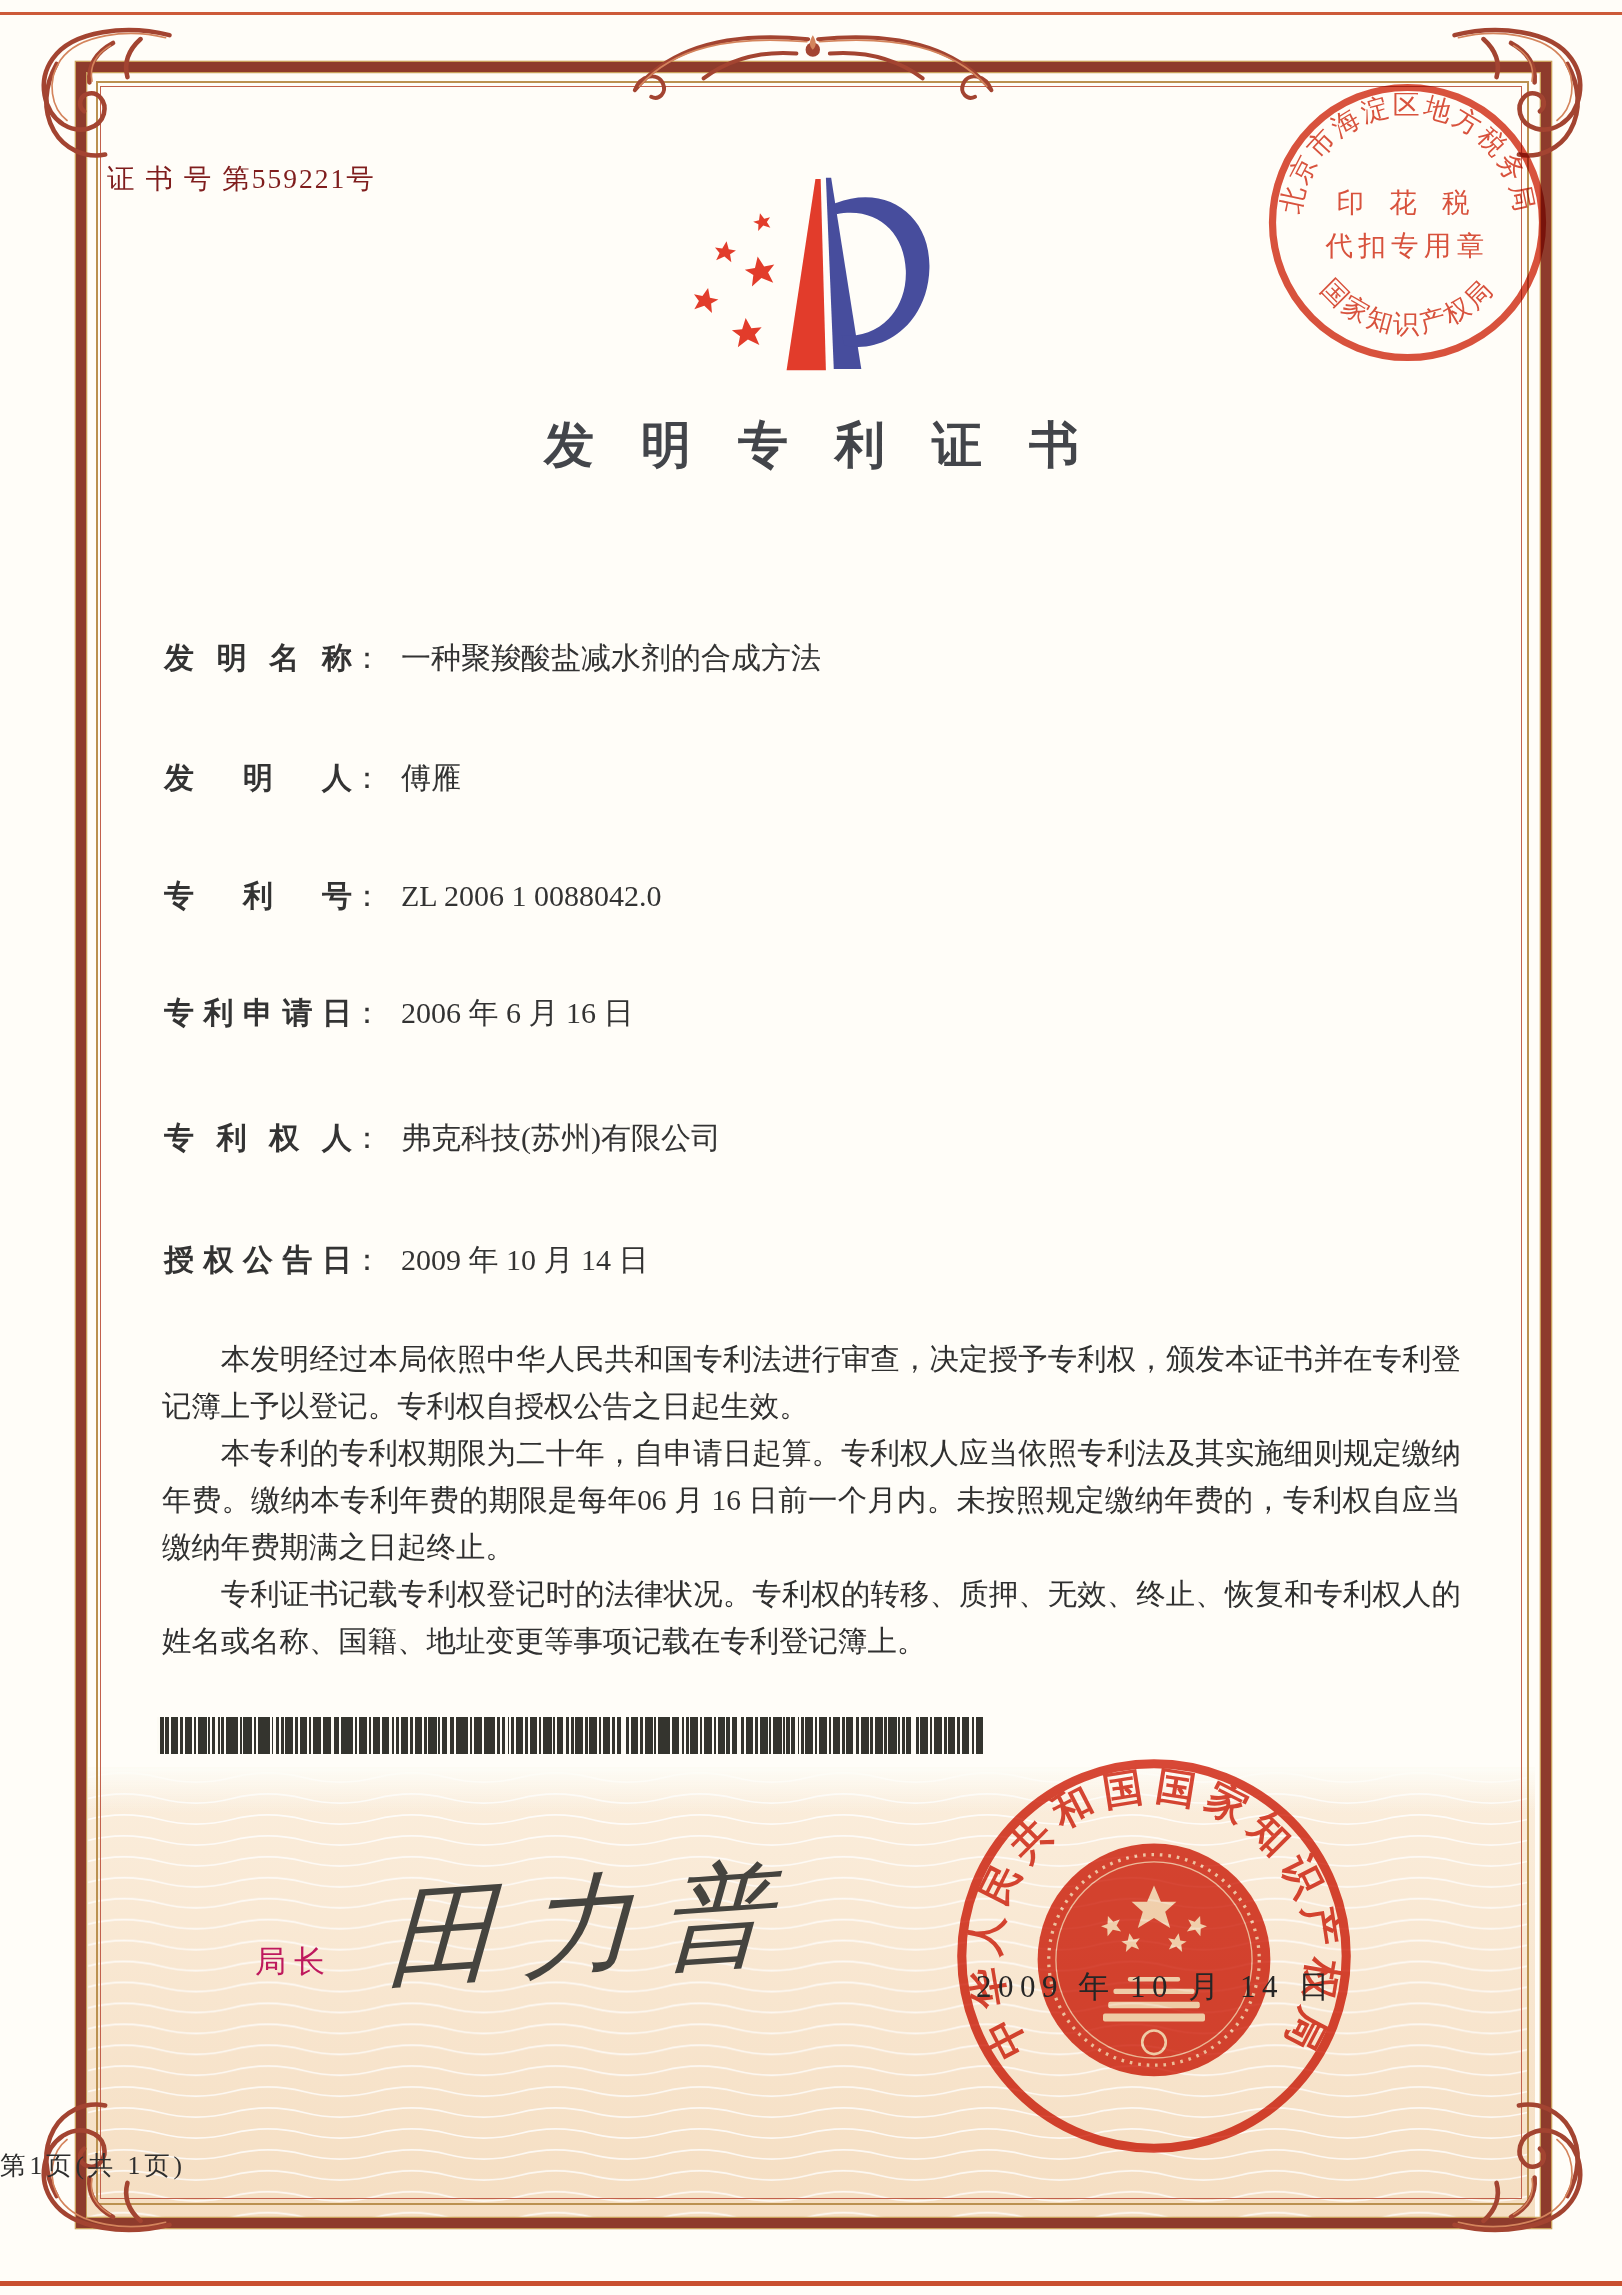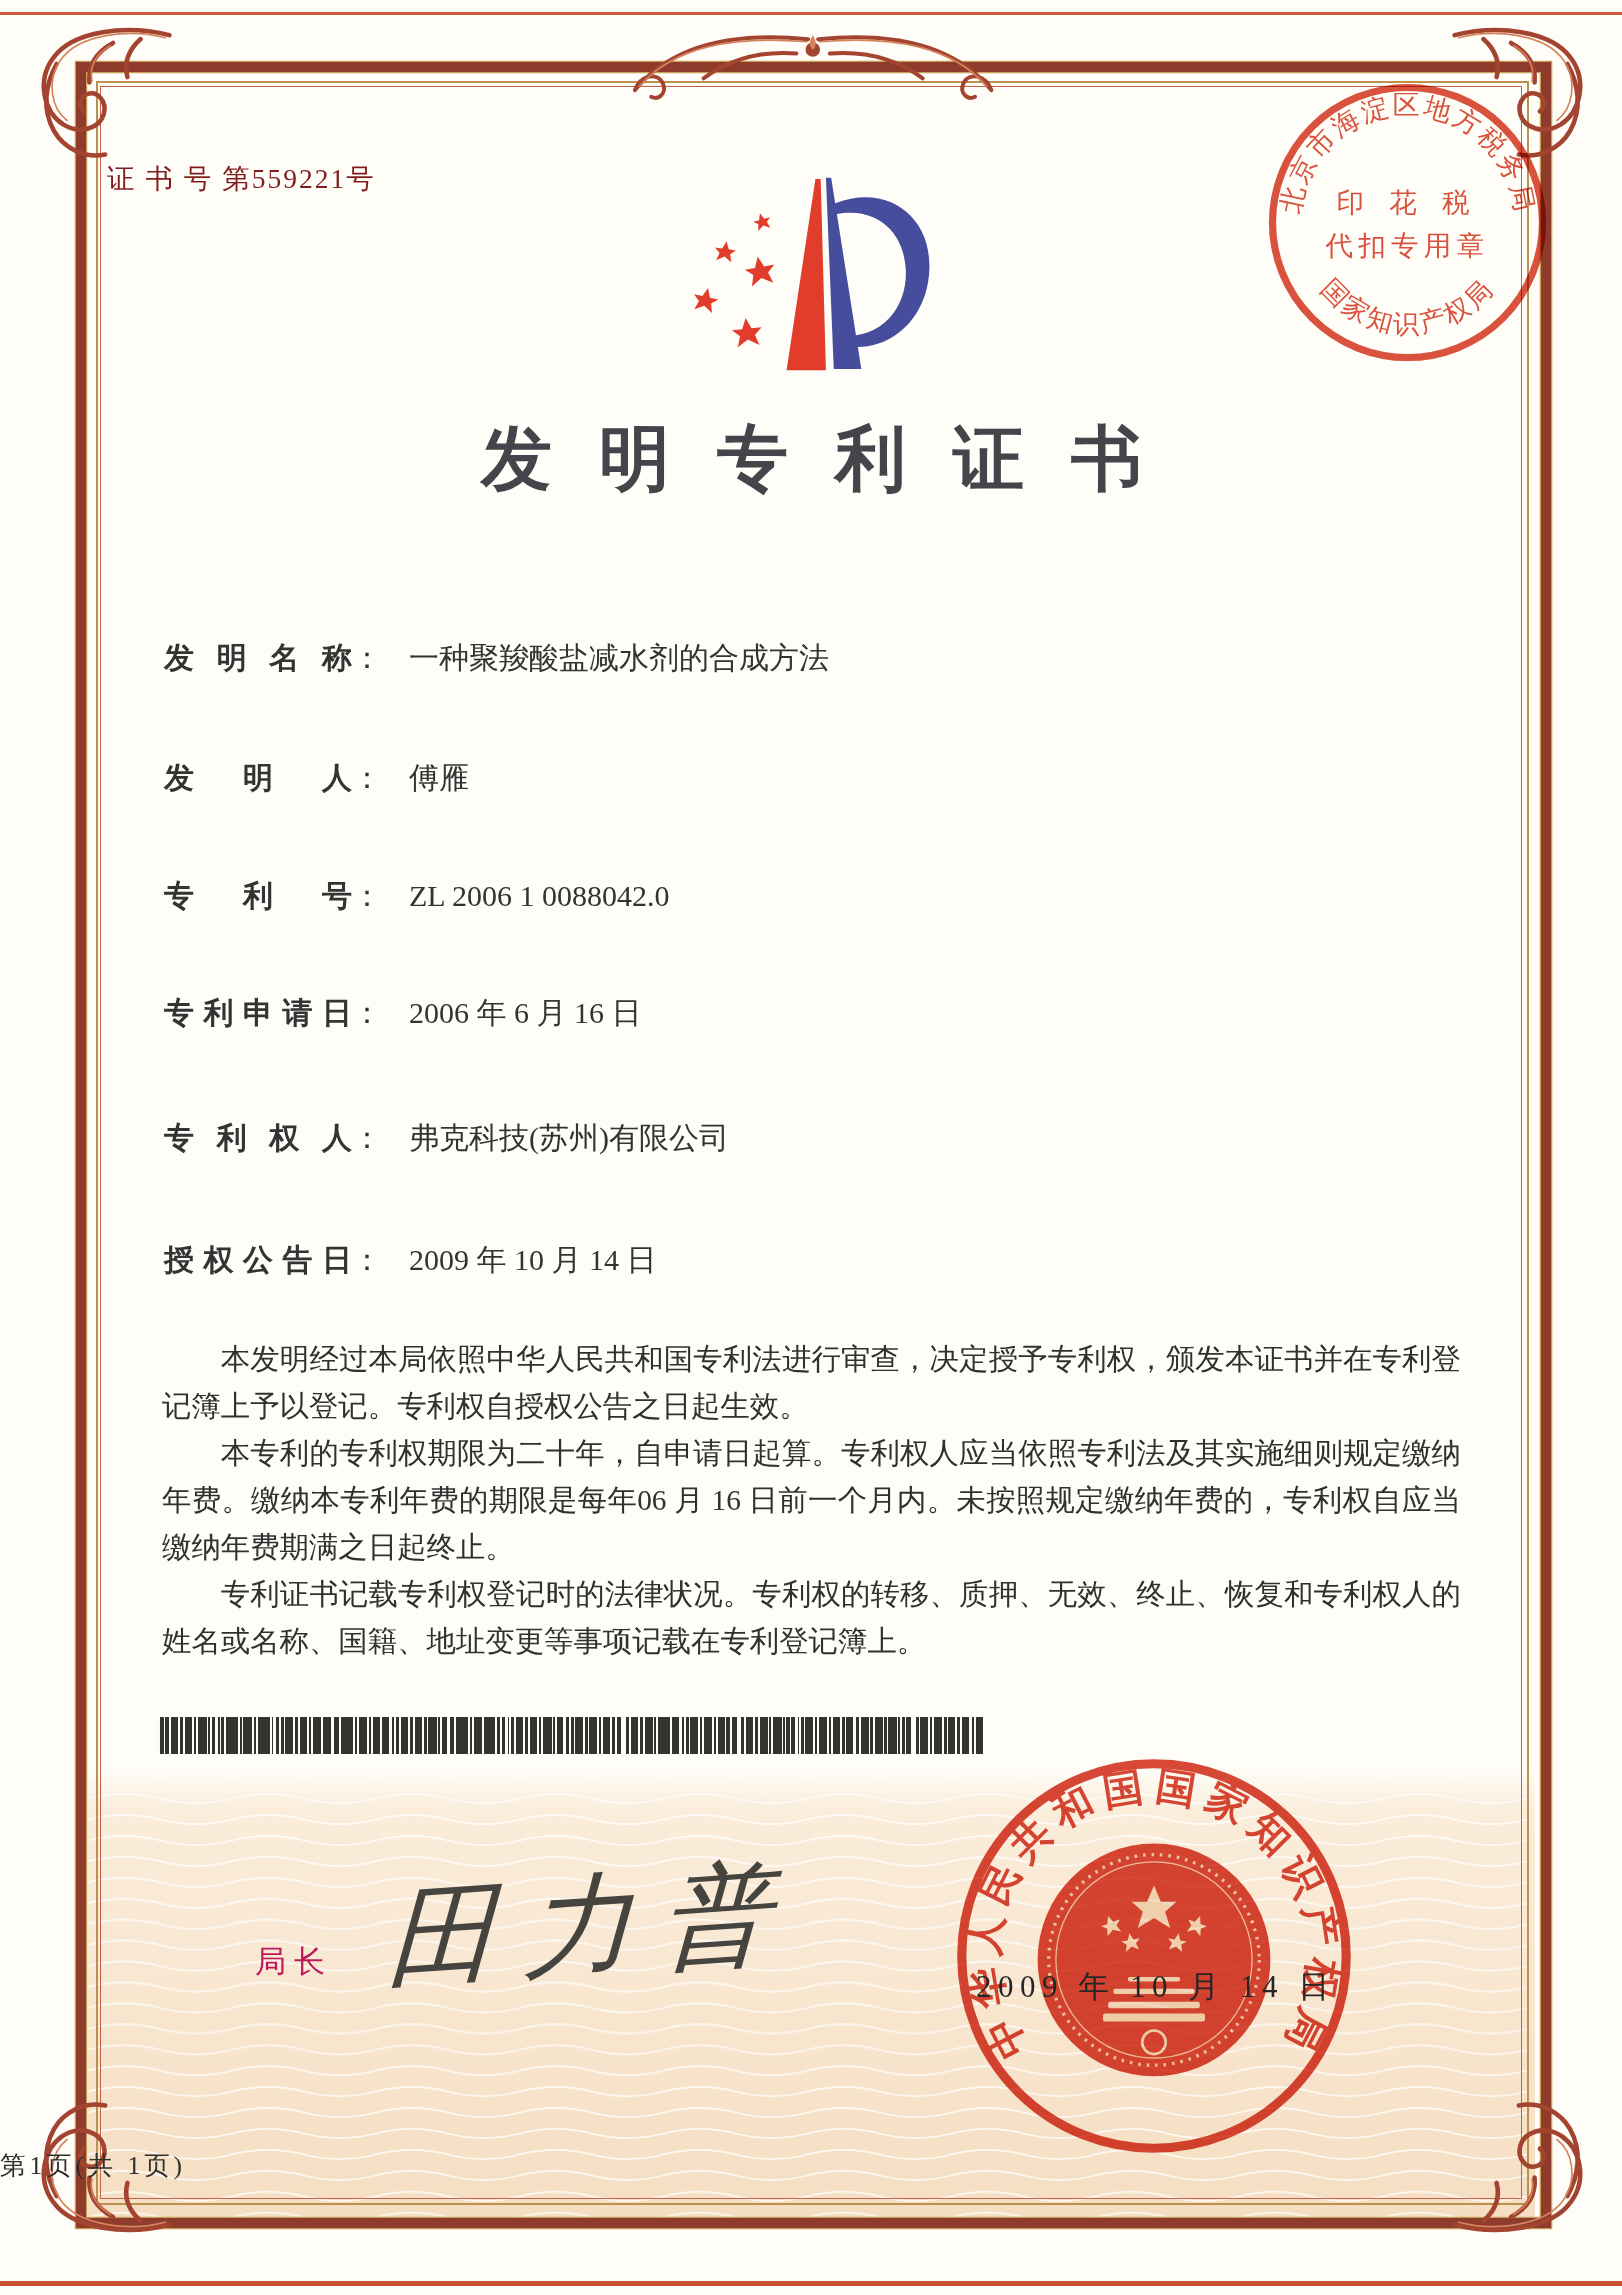--- a/index.html
+++ b/index.html
@@ -34,27 +34,27 @@
 
   
   .logo{position:absolute;left:687px;top:175px;width:249px;height:216px;}
 
   
   .tax-stamp{position:absolute;left:1262px;top:77px;width:291px;height:291px;mix-blend-mode:multiply;opacity:.93;}
   .tax-stamp text{font-family:"Liberation Serif","DejaVu Serif",serif;fill:#d5452f;}
 
   
   .title{position:absolute;left:0;right:0;top:412px;text-align:center;color:#43454a;}
-  .title span{font-size:71px;font-weight:700;letter-spacing:47px;margin-right:-47px;}
+  .title span{font-size:50px;font-weight:700;letter-spacing:47px;margin-right:-47px;}
 
   
   .frow{position:absolute;left:164px;font-size:30px;color:#333;white-space:nowrap;}
   .flabel{display:inline-block;width:188px;text-align:justify;text-align-last:justify;font-weight:bold;}
   .fcolon{display:inline-block;}
-  .fvalue{margin-left:27px;}
+  .fvalue{margin-left:19px;}
 
   
   .paras{position:absolute;left:162px;top:1336px;width:1299px;font-size:29.4px;line-height:1.6;color:#303030;text-align:justify;}
   .paras p{margin:0;text-indent:2em;}
 
   
   .barcode{position:absolute;left:157px;top:1717px;width:826px;height:37px;
     background-image:
       repeating-linear-gradient(90deg,#fdfbf4 0 3.3px,transparent 3.3px 58px),
       repeating-linear-gradient(90deg,#34342e 0 2.6px,transparent 2.6px 4.6px),

